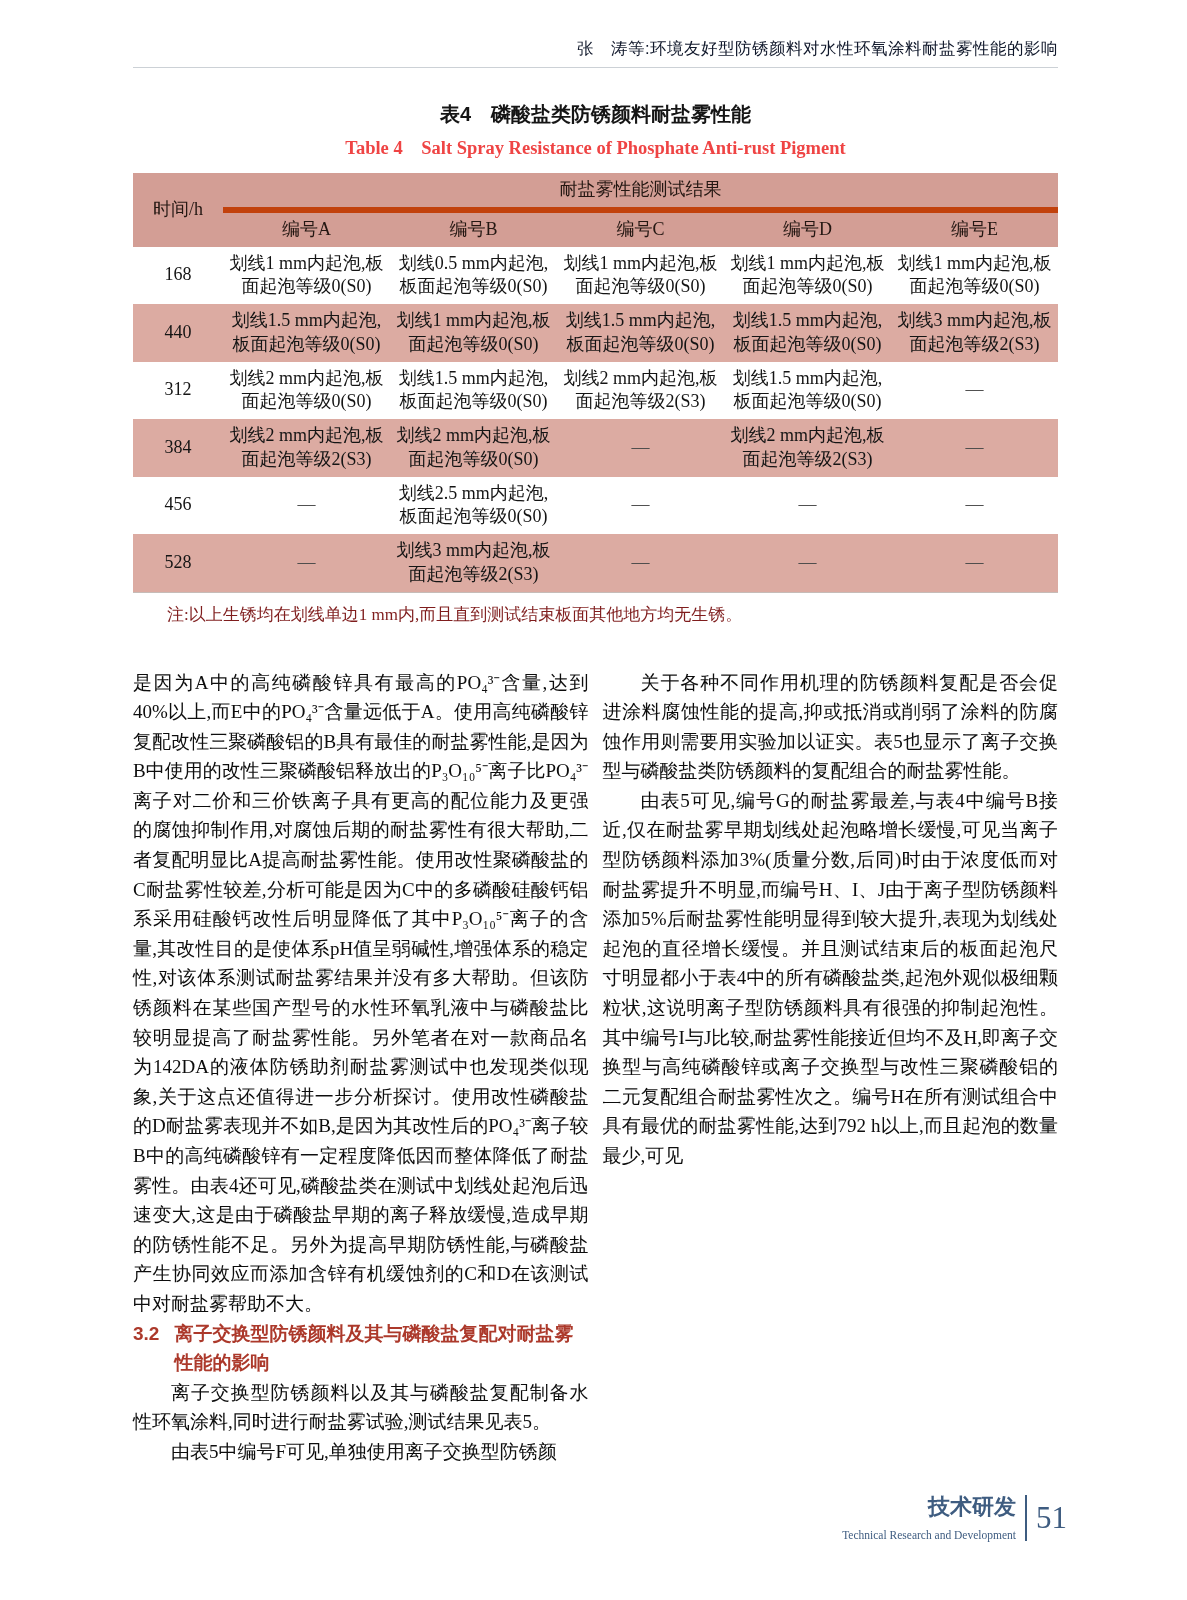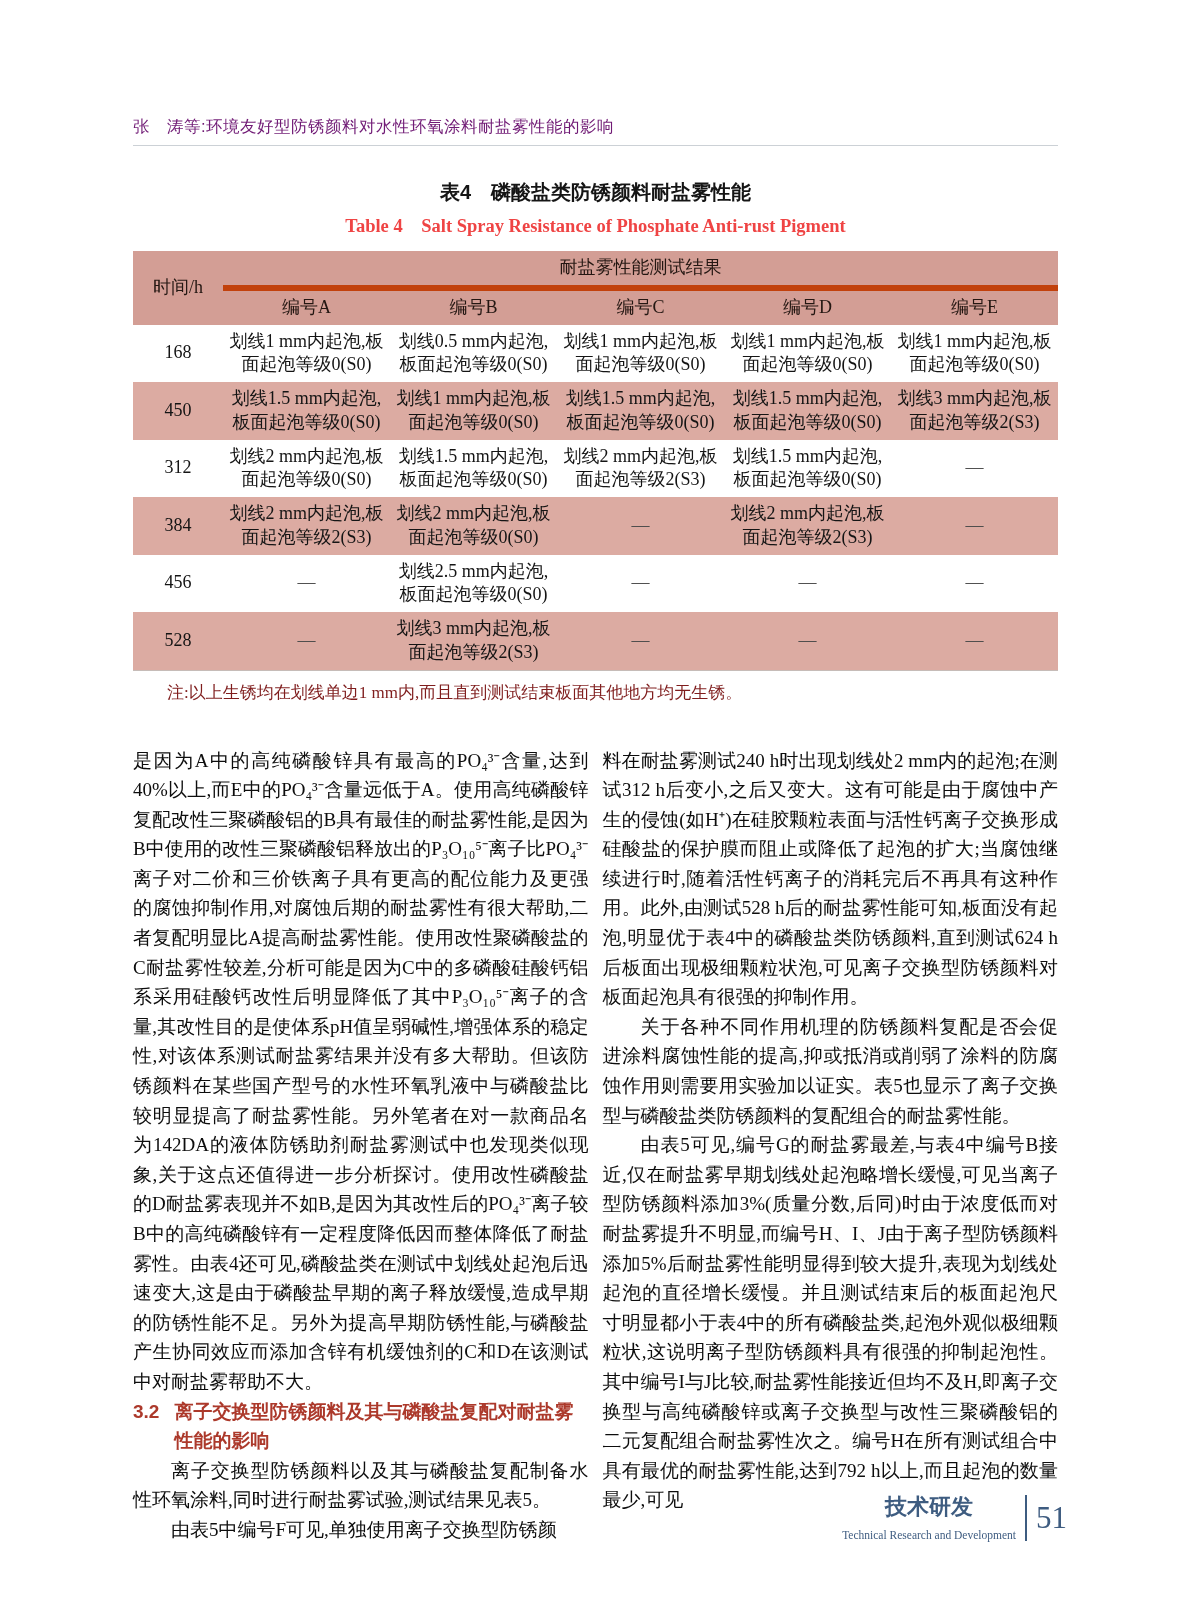--- a/index.html
+++ b/index.html
@@ -5,23 +5,23 @@
   html,body{margin:0;padding:0;}
   body{
     width:1187px;height:1600px;position:relative;overflow:hidden;
     background:#ffffff;color:#111;
     font-family:"Liberation Serif", serif;
   }
   .content{padding:0 129px 0 133px;}
 
   
   .running-head{
-    padding-top:116px;
+    padding-top:38px;text-align:right;
     font-family:"Liberation Sans", sans-serif;
-    font-size:16.5px;color:#701a75;letter-spacing:.5px;
+    font-size:16.5px;color:#0f172a;letter-spacing:.5px;
   }
   .head-rule{border:none;border-top:1.5px solid #ccd1d6;margin:7px 0 0 0;}
 
   
   .tbl-title-cn{
     margin-top:33px;text-align:center;font-weight:bold;font-size:20px;
     font-family:"Liberation Sans", sans-serif;color:#151515;
   }
   .tbl-title-en{
     margin-top:7px;text-align:center;font-weight:bold;font-size:18.5px;
@@ -59,21 +59,21 @@
     font-family:"Liberation Sans", sans-serif;font-size:19px;line-height:29.6px;
   }
   .sec-num{flex:0 0 auto;margin-right:15px;}
   .sec-text{flex:1 1 auto;text-align:left;}
 
   
   .footer{
     position:absolute;top:1494px;right:120px;
     display:flex;align-items:center;color:#3e5c80;
   }
-  .footer-textblock{text-align:center;margin-right:9px;}
+  .footer-textblock{text-align:right;margin-right:9px;}
   .footer-cn{font-family:"Liberation Sans", sans-serif;font-weight:bold;font-size:22px;line-height:1.15;}
   .footer-en{font-family:"Liberation Serif", serif;font-size:11.5px;margin-top:10px;}
   .footer-divider{width:2px;height:46px;background:#3e5c80;margin-right:9px;}
   .footer-num{font-family:"Liberation Serif", serif;font-size:31px;}
 </style>
 </head>
 <body>
 
 <div class="content">
 
@@ -108,21 +108,21 @@
     <tbody>
         <tr>
           <td>168</td>
           <td>划线1 mm内起泡,板面起泡等级0(S0)</td>
           <td>划线0.5 mm内起泡,板面起泡等级0(S0)</td>
           <td>划线1 mm内起泡,板面起泡等级0(S0)</td>
           <td>划线1 mm内起泡,板面起泡等级0(S0)</td>
           <td>划线1 mm内起泡,板面起泡等级0(S0)</td>
         </tr>
         <tr class="alt">
-          <td>450</td>
+          <td>440</td>
           <td>划线1.5 mm内起泡,板面起泡等级0(S0)</td>
           <td>划线1 mm内起泡,板面起泡等级0(S0)</td>
           <td>划线1.5 mm内起泡,板面起泡等级0(S0)</td>
           <td>划线1.5 mm内起泡,板面起泡等级0(S0)</td>
           <td>划线3 mm内起泡,板面起泡等级2(S3)</td>
         </tr>
         <tr>
           <td>312</td>
           <td>划线2 mm内起泡,板面起泡等级0(S0)</td>
           <td>划线1.5 mm内起泡,板面起泡等级0(S0)</td>
@@ -163,21 +163,20 @@
     <div class="col">
         <p class="para">是因为A中的高纯磷酸锌具有最高的PO₄³⁻含量,达到40%以上,而E中的PO₄³⁻含量远低于A。使用高纯磷酸锌复配改性三聚磷酸铝的B具有最佳的耐盐雾性能,是因为B中使用的改性三聚磷酸铝释放出的P₃O₁₀⁵⁻离子比PO₄³⁻离子对二价和三价铁离子具有更高的配位能力及更强的腐蚀抑制作用,对腐蚀后期的耐盐雾性有很大帮助,二者复配明显比A提高耐盐雾性能。使用改性聚磷酸盐的C耐盐雾性较差,分析可能是因为C中的多磷酸硅酸钙铝系采用硅酸钙改性后明显降低了其中P₃O₁₀⁵⁻离子的含量,其改性目的是使体系pH值呈弱碱性,增强体系的稳定性,对该体系测试耐盐雾结果并没有多大帮助。但该防锈颜料在某些国产型号的水性环氧乳液中与磷酸盐比较明显提高了耐盐雾性能。另外笔者在对一款商品名为142DA的液体防锈助剂耐盐雾测试中也发现类似现象,关于这点还值得进一步分析探讨。使用改性磷酸盐的D耐盐雾表现并不如B,是因为其改性后的PO₄³⁻离子较B中的高纯磷酸锌有一定程度降低因而整体降低了耐盐雾性。由表4还可见,磷酸盐类在测试中划线处起泡后迅速变大,这是由于磷酸盐早期的离子释放缓慢,造成早期的防锈性能不足。另外为提高早期防锈性能,与磷酸盐产生协同效应而添加含锌有机缓蚀剂的C和D在该测试中对耐盐雾帮助不大。</p>
         <div class="sec-heading">
           <span class="sec-num">3.2</span>
           <span class="sec-text">离子交换型防锈颜料及其与磷酸盐复配对耐盐雾性能的影响</span>
         </div>
         <p class="para indent">离子交换型防锈颜料以及其与磷酸盐复配制备水性环氧涂料,同时进行耐盐雾试验,测试结果见表5。</p>
         <p class="para indent">由表5中编号F可见,单独使用离子交换型防锈颜</p>
       </div>
     <div class="col">
-        <p class="para">料在耐盐雾测试240 h时出现划线处2 mm内的起泡;在测试312 h后变小,之后又变大。这有可能是由于腐蚀中产生的侵蚀(如H⁺)在硅胶颗粒表面与活性钙离子交换形成硅酸盐的保护膜而阻止或降低了起泡的扩大;当腐蚀继续进行时,随着活性钙离子的消耗完后不再具有这种作用。此外,由测试528 h后的耐盐雾性能可知,板面没有起泡,明显优于表4中的磷酸盐类防锈颜料,直到测试624 h后板面出现极细颗粒状泡,可见离子交换型防锈颜料对板面起泡具有很强的抑制作用。</p>
         <p class="para indent">关于各种不同作用机理的防锈颜料复配是否会促进涂料腐蚀性能的提高,抑或抵消或削弱了涂料的防腐蚀作用则需要用实验加以证实。表5也显示了离子交换型与磷酸盐类防锈颜料的复配组合的耐盐雾性能。</p>
         <p class="para indent">由表5可见,编号G的耐盐雾最差,与表4中编号B接近,仅在耐盐雾早期划线处起泡略增长缓慢,可见当离子型防锈颜料添加3%(质量分数,后同)时由于浓度低而对耐盐雾提升不明显,而编号H、I、J由于离子型防锈颜料添加5%后耐盐雾性能明显得到较大提升,表现为划线处起泡的直径增长缓慢。并且测试结束后的板面起泡尺寸明显都小于表4中的所有磷酸盐类,起泡外观似极细颗粒状,这说明离子型防锈颜料具有很强的抑制起泡性。其中编号I与J比较,耐盐雾性能接近但均不及H,即离子交换型与高纯磷酸锌或离子交换型与改性三聚磷酸铝的二元复配组合耐盐雾性次之。编号H在所有测试组合中具有最优的耐盐雾性能,达到792 h以上,而且起泡的数量最少,可见</p>
       </div>
   </div>
 
 </div>
 
 <div class="footer">
   <div class="footer-textblock">
     <div class="footer-cn">技术研发</div>

